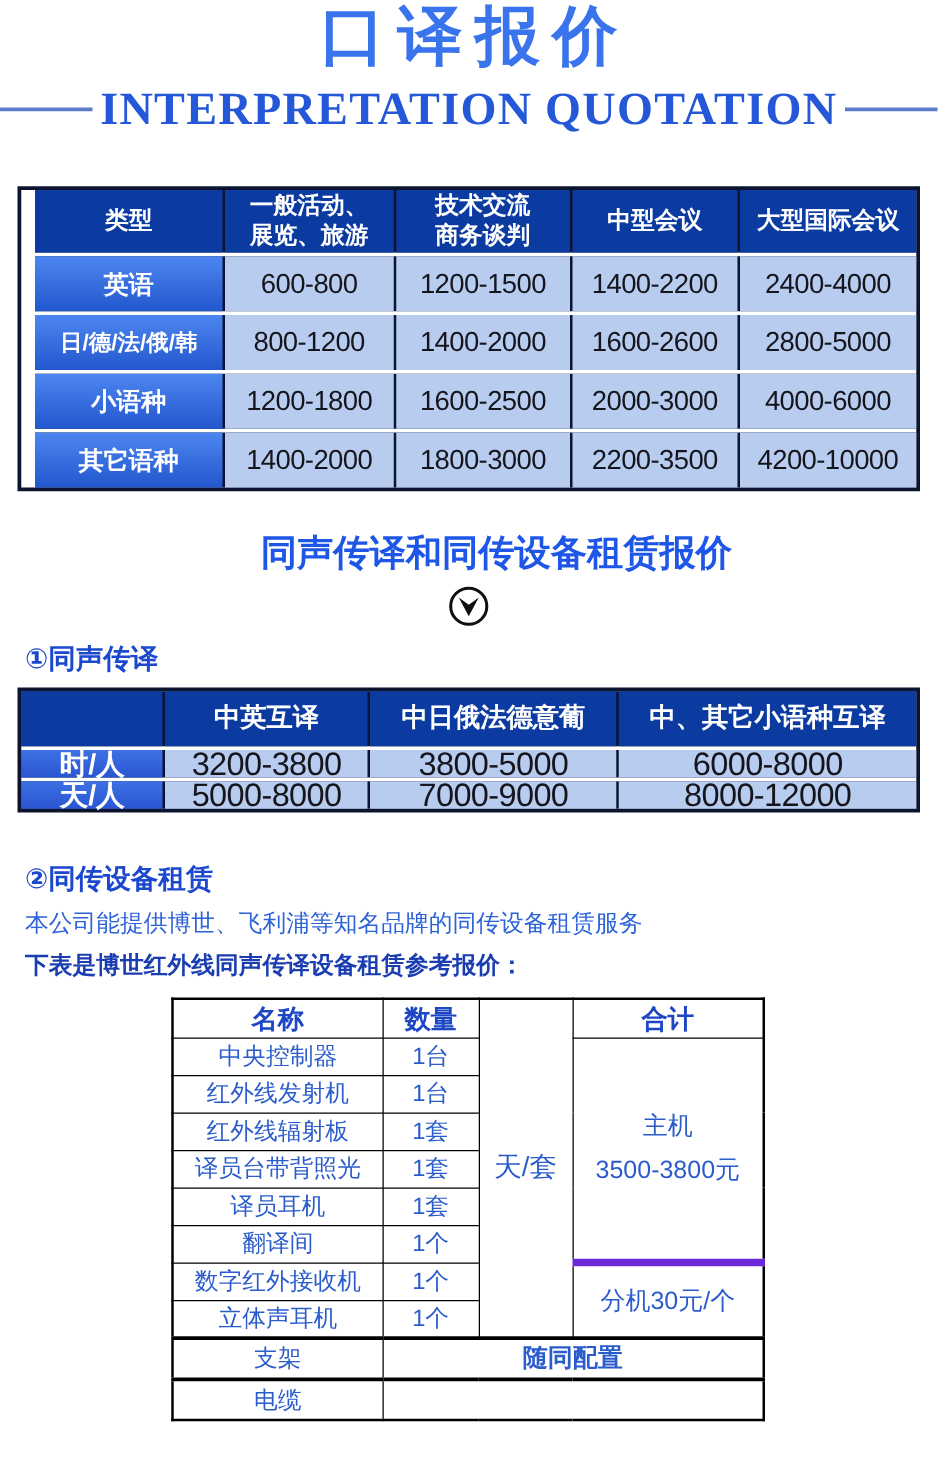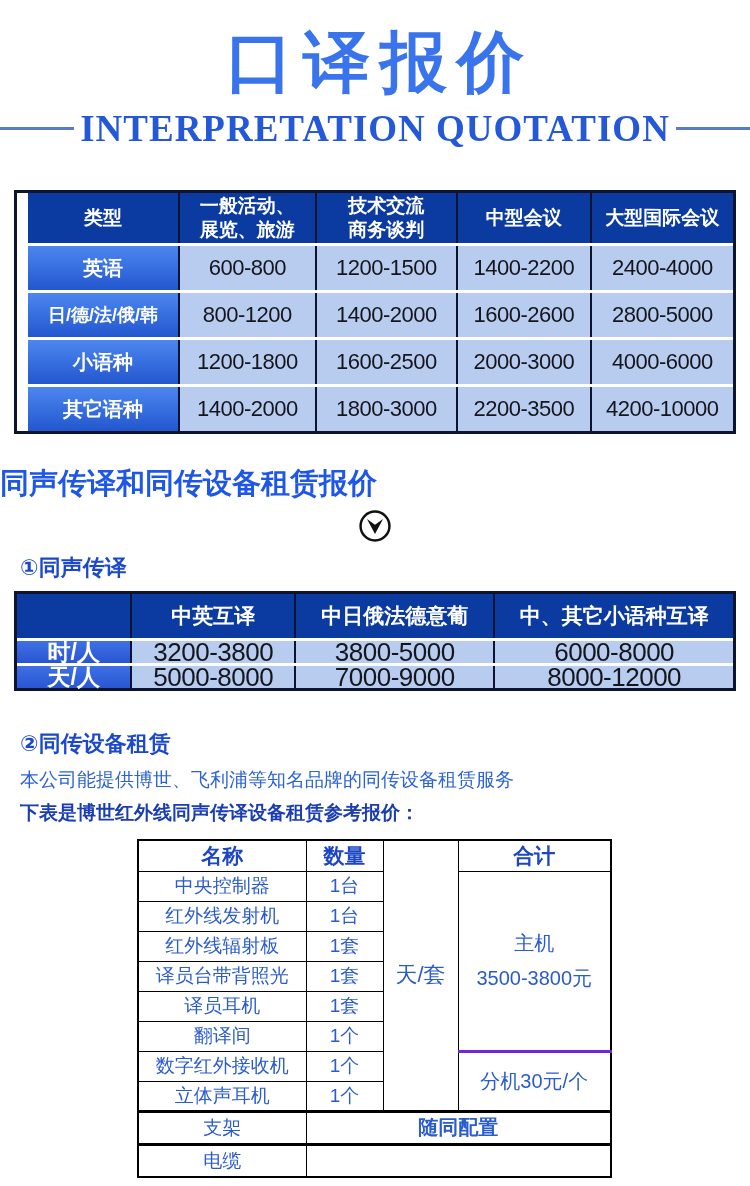--- a/index.html
+++ b/index.html
@@ -19,22 +19,22 @@
   *{box-sizing:border-box;margin:0;padding:0;}
   html,body{width:750px;background:#fff;}
   body{
     height:1186px;overflow:hidden;
     font-family:"Liberation Sans","DejaVu Sans",sans-serif;
   }
   .page{width:750px;height:1186px;position:relative;background:#fff;}
 
   
   .title{
-    margin-top:24px;text-align:center;
-    font-size:67px;font-weight:bold;color:var(--title-blue);
+    text-align:center;
+    font-size:52px;font-weight:bold;color:var(--title-blue);
     letter-spacing:10px;padding-left:10px;line-height:1.12;
   }
   .subtitle-row{display:flex;align-items:center;margin-top:8px;width:750px;}
   .subtitle-row .rule{flex:1;height:3px;background:var(--rule-blue);}
   .subtitle{
     font-family:"Liberation Serif","DejaVu Serif",serif;
     font-weight:bold;font-size:37px;color:var(--serif-blue);
     padding:0 6px;white-space:nowrap;letter-spacing:1px;
   }
 
@@ -68,22 +68,22 @@
   }
   .t2 .rowlabel{font-size:23px;background:linear-gradient(180deg,#3e71e4,#2a55d2);}
   .num{
     color:#15151c;font-size:22px;letter-spacing:-0.5px;
     font-stretch:condensed;
   }
   .t2 .num{font-size:26px;}
 
   
   .mid-heading{
-    margin-top:30px;
-    font-size:29px;font-weight:bold;color:var(--mid-blue);
+    margin-top:30px;text-align:center;
+    font-size:29px;font-weight:bold;color:var(--mid-blue);padding-left:44px;
   }
   .arrow-wrap{margin-top:5px;text-align:center;height:36px;}
   .arrow-wrap svg{display:inline-block;}
 
   .sub-heading{
     margin:8px 0 8px 20px;
     font-size:22px;font-weight:bold;color:var(--sub-blue);
   }
   .sub-heading.second{margin-top:38px;}
   .desc{margin:6px 0 0 20px;font-size:19px;color:var(--desc1-blue);}
@@ -96,21 +96,21 @@
     color:var(--e-text);
   }
   table.etable td{
     border:1.5px solid #000;text-align:center;vertical-align:middle;
     height:30px;padding:0 3px;font-size:19px;overflow:hidden;
   }
   table.etable{border:2px solid #000;}
   table.etable td.ehead{font-weight:bold;font-size:21px;color:var(--e-head);height:31px;}
   table.etable td.unit-cell{font-size:22px;}
   table.etable td.main-total{font-size:20px;line-height:1.75;}
-  table.etable td.sub-total{font-size:20px;border-top:3px solid #6d28d9;}
+  table.etable td.sub-total{font-size:20px;border-top:6px solid #6d28d9;}
   table.etable tr.footer td{border-top:3px solid #000;height:33px;}
   table.etable tr.footer td.fvalue{font-weight:bold;font-size:20px;}
 </style>
 </head>
 <body>
 
 <div class="page">
 
   <h1 class="title">口译报价</h1>
   <div class="subtitle-row">

